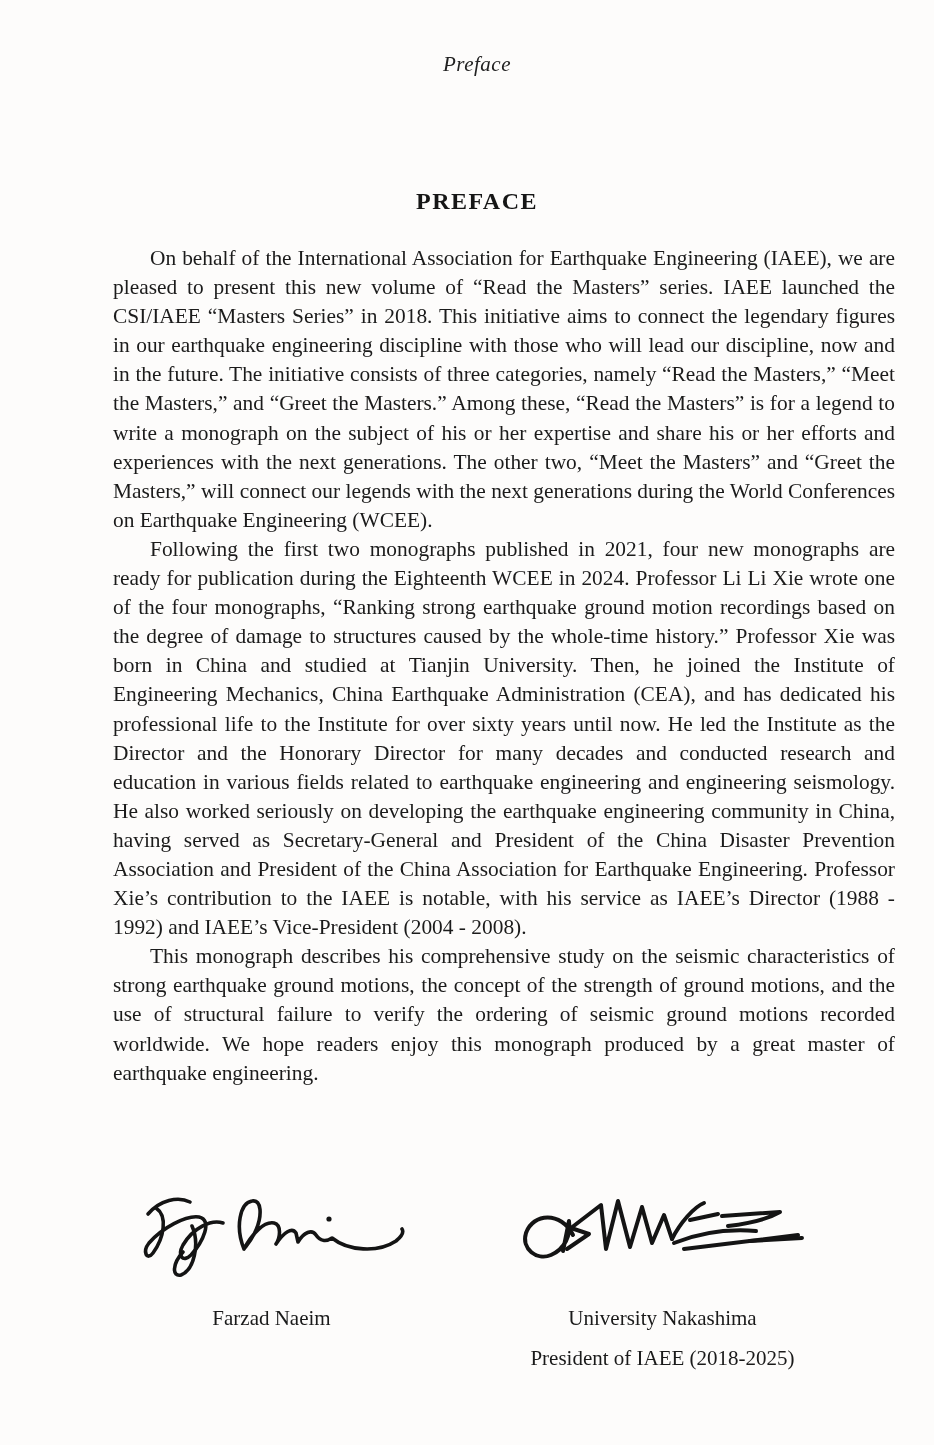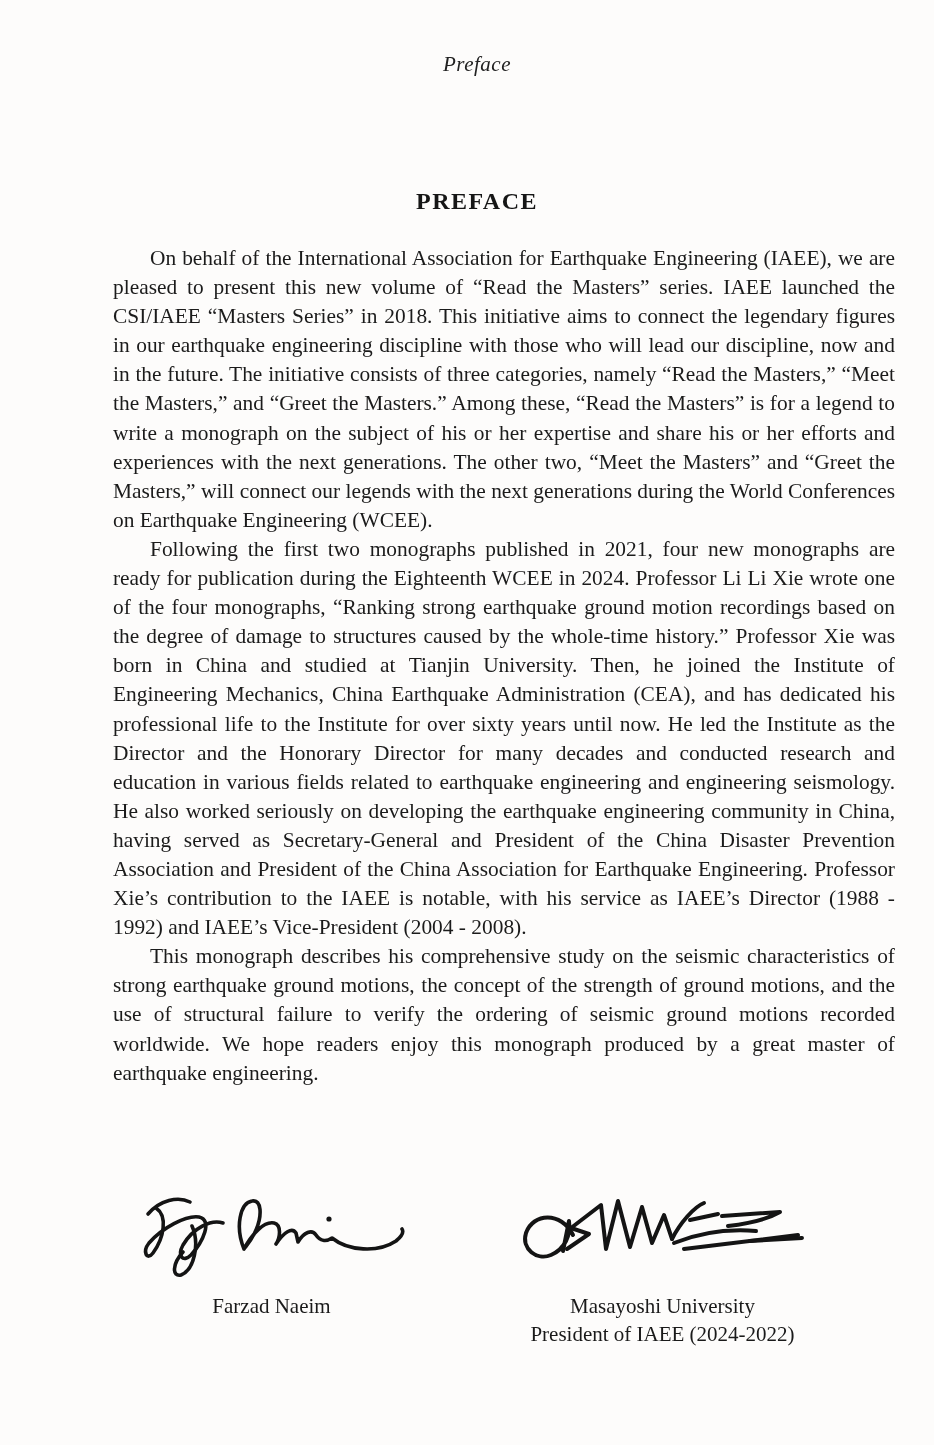--- a/index.html
+++ b/index.html
@@ -60,20 +60,21 @@
     top: 1186px;
     left: 76px;
     width: 782px;
     display: flex;
   }
   .sig-col {
     width: 50%;
     display: flex;
     flex-direction: column;
     align-items: center;
+    gap: 12px;
   }
   .sig-image {
     height: 100px;
     display: flex;
     align-items: center;
     justify-content: center;
   }
   .sig-image svg {
     stroke: #141414;
     fill: none;
@@ -138,20 +139,20 @@
           <path d="M60,42 C48,18 20,20 13,40 C8,56 24,68 38,62 C52,56 58,42 56,28 L50,58"></path>
           <path d="M54,56 L76,41 L58,35 L88,12 L93,56 L105,8 L117,54 L129,14 L139,50 L151,22 L159,46"></path>
           <path d="M159,46 C167,30 181,14 191,10"></path>
           <path d="M177,27 L205,21"></path>
           <path d="M161,50 C191,38 219,36 243,38"></path>
           <path d="M209,23 L267,19 C253,27 233,31 215,33"></path>
           <path d="M171,56 L285,42"></path>
           <path d="M237,48 L289,45"></path>
         </svg>
       </div>
-      <div class="sig-name">Masayoshi University</div>
-      <div class="sig-title">President of IAEE (2024-2022)</div>
+      <div class="sig-name">University Nakashima</div>
+      <div class="sig-title">President of IAEE (2018-2025)</div>
     </div>
 
   </div>
 
 
 </div>
 
 </body></html>

